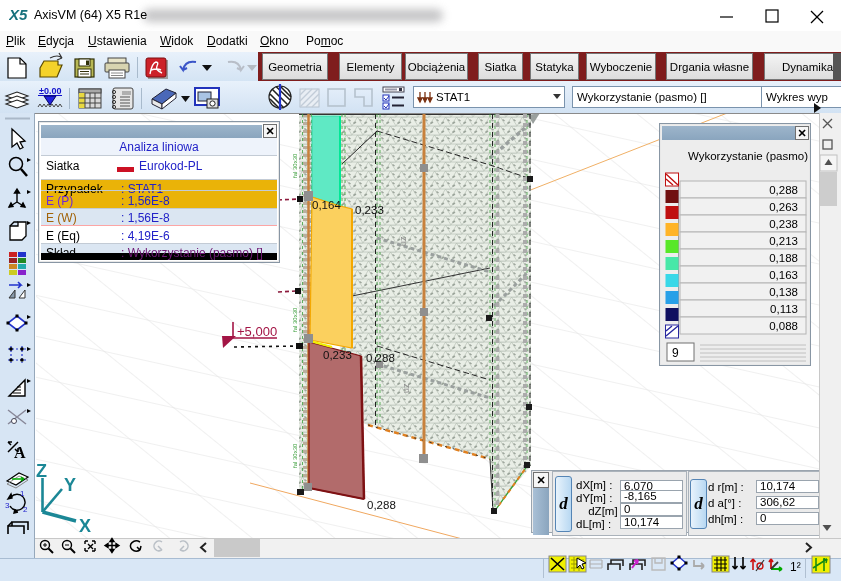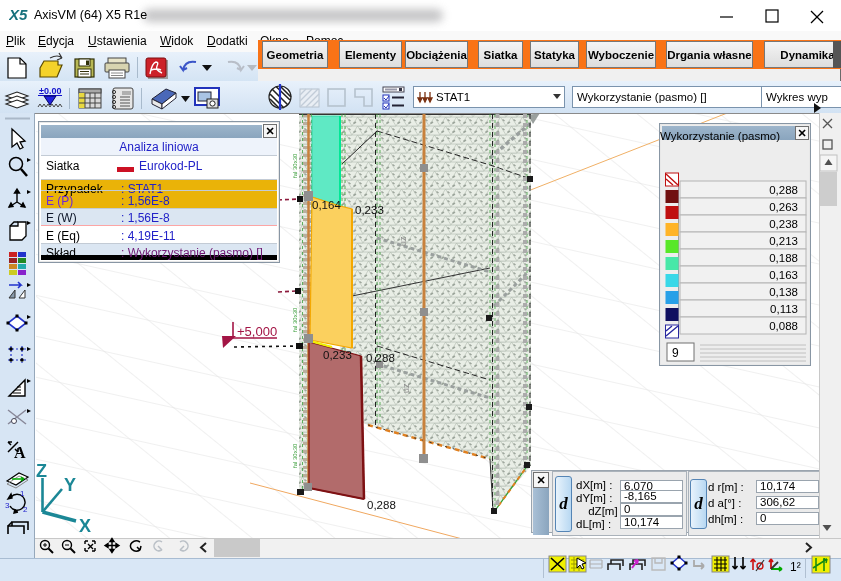--- a/index.html
+++ b/index.html
@@ -11,21 +11,21 @@
   #titlebar{left:0;top:0;width:841px;height:31px;background:#ffffff;}
   #titletext{left:34px;top:8px;font-size:12.5px;color:#000;}
   #blur{left:143px;top:9px;width:300px;height:13px;background:#b2b2b4;border-radius:7px;filter:blur(4px);opacity:.75;}
   
   #menubar{left:0;top:31px;width:841px;height:21px;background:#f9f9f9;}
   .mi{position:absolute;top:34px;font-size:12px;color:#000;}
   .mi u{text-decoration:underline;}
   
   #tb1{left:0;top:52px;width:258px;height:29px;background:linear-gradient(#e8f1fb,#d4e4f4);}
   #tb2{left:0;top:81px;width:841px;height:32px;background:linear-gradient(#e8f1fb,#d2e2f3);border-bottom:1px solid #aebfd0;}
-  #tabs{left:258px;top:40px;width:583px;height:29px;background:#f97316;font-weight:bold;}
+  #tabs{left:258px;top:52px;width:583px;height:29px;background:#7f1d1d;}
   .tab{position:absolute;top:1px;height:27px;background:linear-gradient(#f4f4f4,#dddddd);
        border:1px solid #777;box-sizing:border-box;font-size:11.5px;color:#000;
        display:flex;align-items:center;justify-content:center;}
   .combo{position:absolute;top:4px;height:22px;background:#fff;border:1px solid #7a93ad;box-sizing:border-box;
          font-size:11.5px;color:#000;display:flex;align-items:center;padding-left:4px;}
   .combo .arr{position:absolute;right:3px;top:7px;width:0;height:0;border-left:4px solid transparent;border-right:4px solid transparent;border-top:5px solid #333;}
   
   #lbar{left:0;top:113px;width:35px;height:445px;background:#d7e5f4;border-right:1px solid #96a8bb;box-sizing:border-box;}
   
   #canvas{left:35px;top:113px;width:785px;height:425px;background:#fff;border-top:1px solid #8a8a8a;box-sizing:border-box;}
@@ -261,38 +261,38 @@
       </div>
       <div style="position:absolute;left:0;top:41px;width:236px;height:31px;background:#eab308;border-top:1px solid #c3cbd5;box-sizing:border-box">
         <span style="position:absolute;left:5px;top:2px;color:#000">Przypadek</span>
         <span style="position:absolute;left:80px;top:2px;color:#2222c8">: STAT1</span>
       </div>
       <div style="position:absolute;left:0;top:52px;width:236px;height:18px;border-top:1px solid #c3cbd5;box-sizing:border-box">
         <span style="position:absolute;left:5px;top:3px;color:#6d28d9">E (P)</span>
         <span style="position:absolute;left:80px;top:3px;color:#2222c8">: 1,56E-8</span>
       </div>
       <div style="position:absolute;left:0;top:70px;width:236px;height:17px;background:#dbe6f2;border-top:1px solid #c3cbd5;box-sizing:border-box">
-        <span style="position:absolute;left:5px;top:2px;color:#0f172a">E (W)</span>
+        <span style="position:absolute;left:5px;top:2px;color:#a16207">E (W)</span>
         <span style="position:absolute;left:80px;top:2px;color:#2222c8">: 1,56E-8</span>
       </div>
       <div style="position:absolute;left:0;top:87px;width:236px;height:18px;border-top:1px solid #fca5a5;box-sizing:border-box">
         <span style="position:absolute;left:5px;top:3px;color:#000">E (Eq)</span>
-        <span style="position:absolute;left:80px;top:3px;color:#2222c8">: 4,19E-11</span>
+        <span style="position:absolute;left:80px;top:3px;color:#2222c8">: 4,19E-6</span>
       </div>
-      <div style="position:absolute;left:0;top:105px;width:236px;height:17px;background:#dbe6f2;border-top:1px solid #c3cbd5;border-bottom:5px solid #000000;box-sizing:border-box">
+      <div style="position:absolute;left:0;top:105px;width:236px;height:17px;background:#dbe6f2;border-top:1px solid #c3cbd5;border-bottom:7px solid #000000;box-sizing:border-box">
         <span style="position:absolute;left:5px;top:2px;color:#000">Skład.</span>
         <span style="position:absolute;left:80px;top:2px;color:#701a75">: Wykorzystanie (pasmo) []</span>
       </div>
     </div>
   </div>
 
   <div class="win" style="left:659px;top:123px;width:150px;height:241px;background:#ededed">
     <div class="winhead" style="left:2px;top:2px;width:134px;height:14px"></div>
     <div class="wx" style="left:135px;top:2px">✕</div>
-    <div style="position:absolute;left:0;top:6px;width:148px;text-align:left;font-size:11.5px;color:#000">Wykorzystanie (pasmo)</div>
+    <div style="position:absolute;left:0;top:26px;width:148px;text-align:right;font-size:11.5px;color:#000">Wykorzystanie (pasmo)</div>
     <svg style="position:absolute;left:0;top:0" width="148" height="239" viewBox="0 0 148 239">
       <line x1="18.5" y1="52" x2="18.5" y2="212" stroke="#9aa0a8" stroke-width="1"></line>
       <g>
         <rect x="5.5" y="49" width="13" height="13" fill="#fff" stroke="#c01010" stroke-width="1"></rect>
         <path d="M6,50 L18,61 M6,55 L13,61" stroke="#c01010" stroke-width="1.4"></path>
         <rect x="5.5" y="66" width="13" height="13" fill="#701010"></rect>
         <rect x="5.5" y="82" width="13" height="13" fill="#c01010"></rect>
         <rect x="5.5" y="99" width="13" height="13" fill="#ffb428"></rect>
         <rect x="5.5" y="116" width="13" height="13" fill="#58e828"></rect>
         <rect x="5.5" y="133" width="13" height="13" fill="#48e8a8"></rect>

